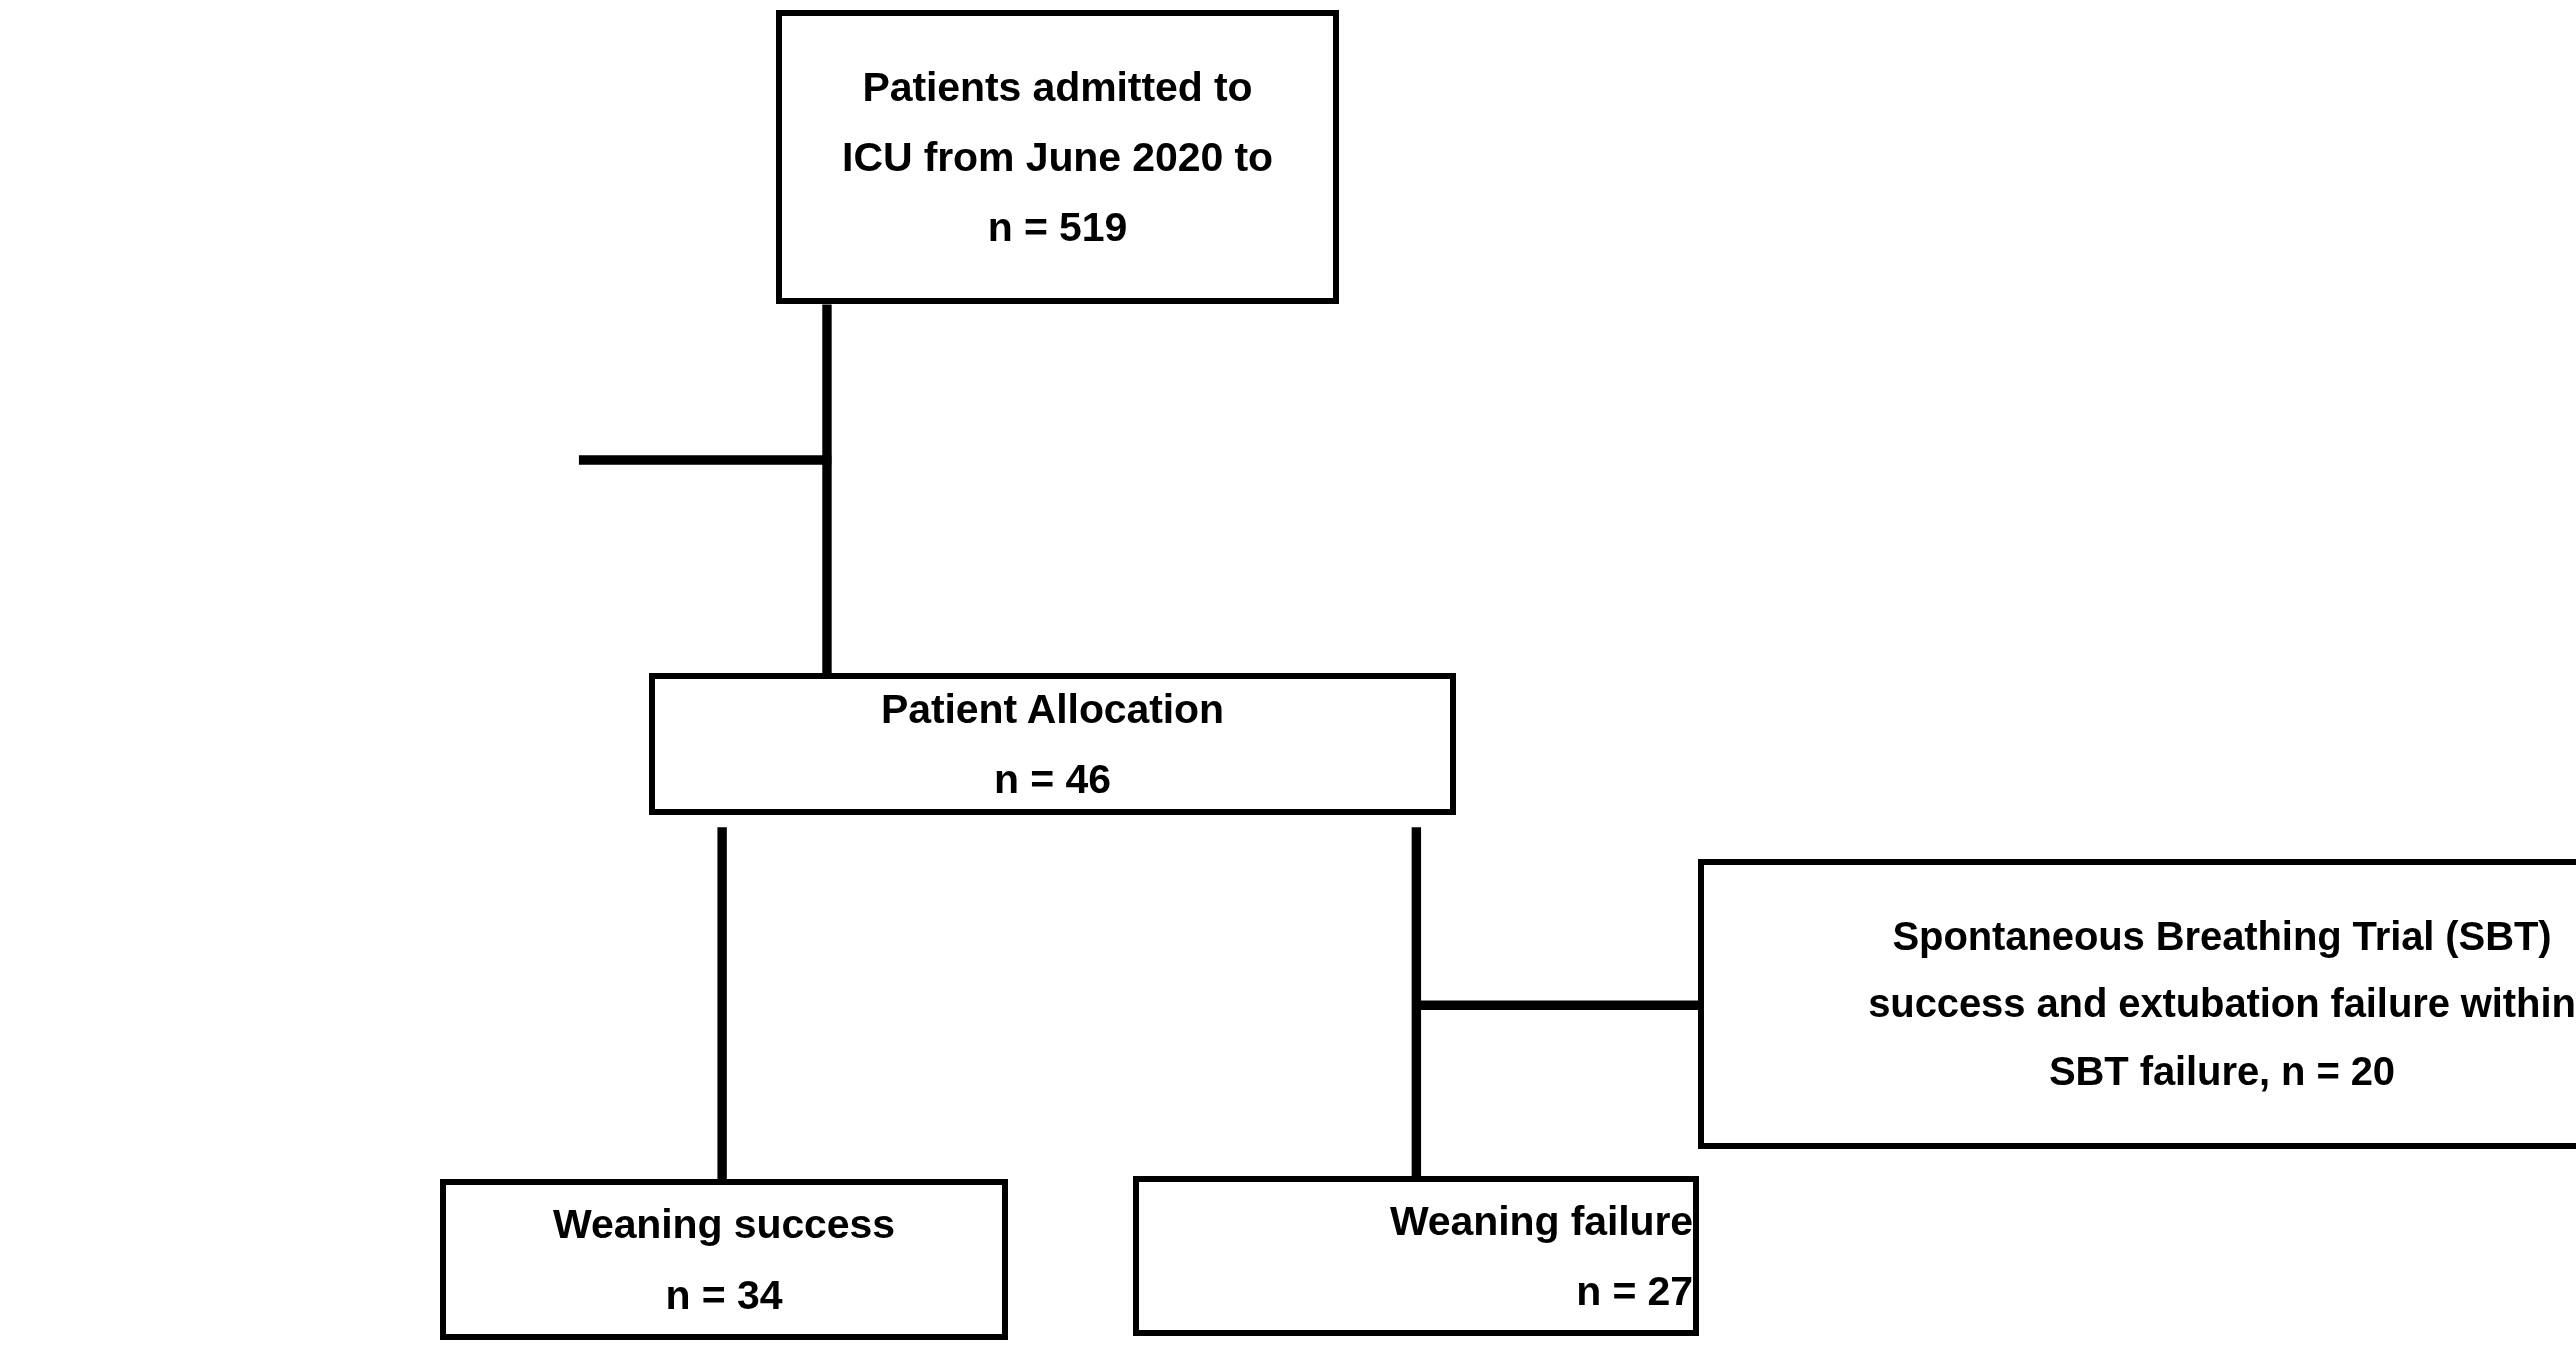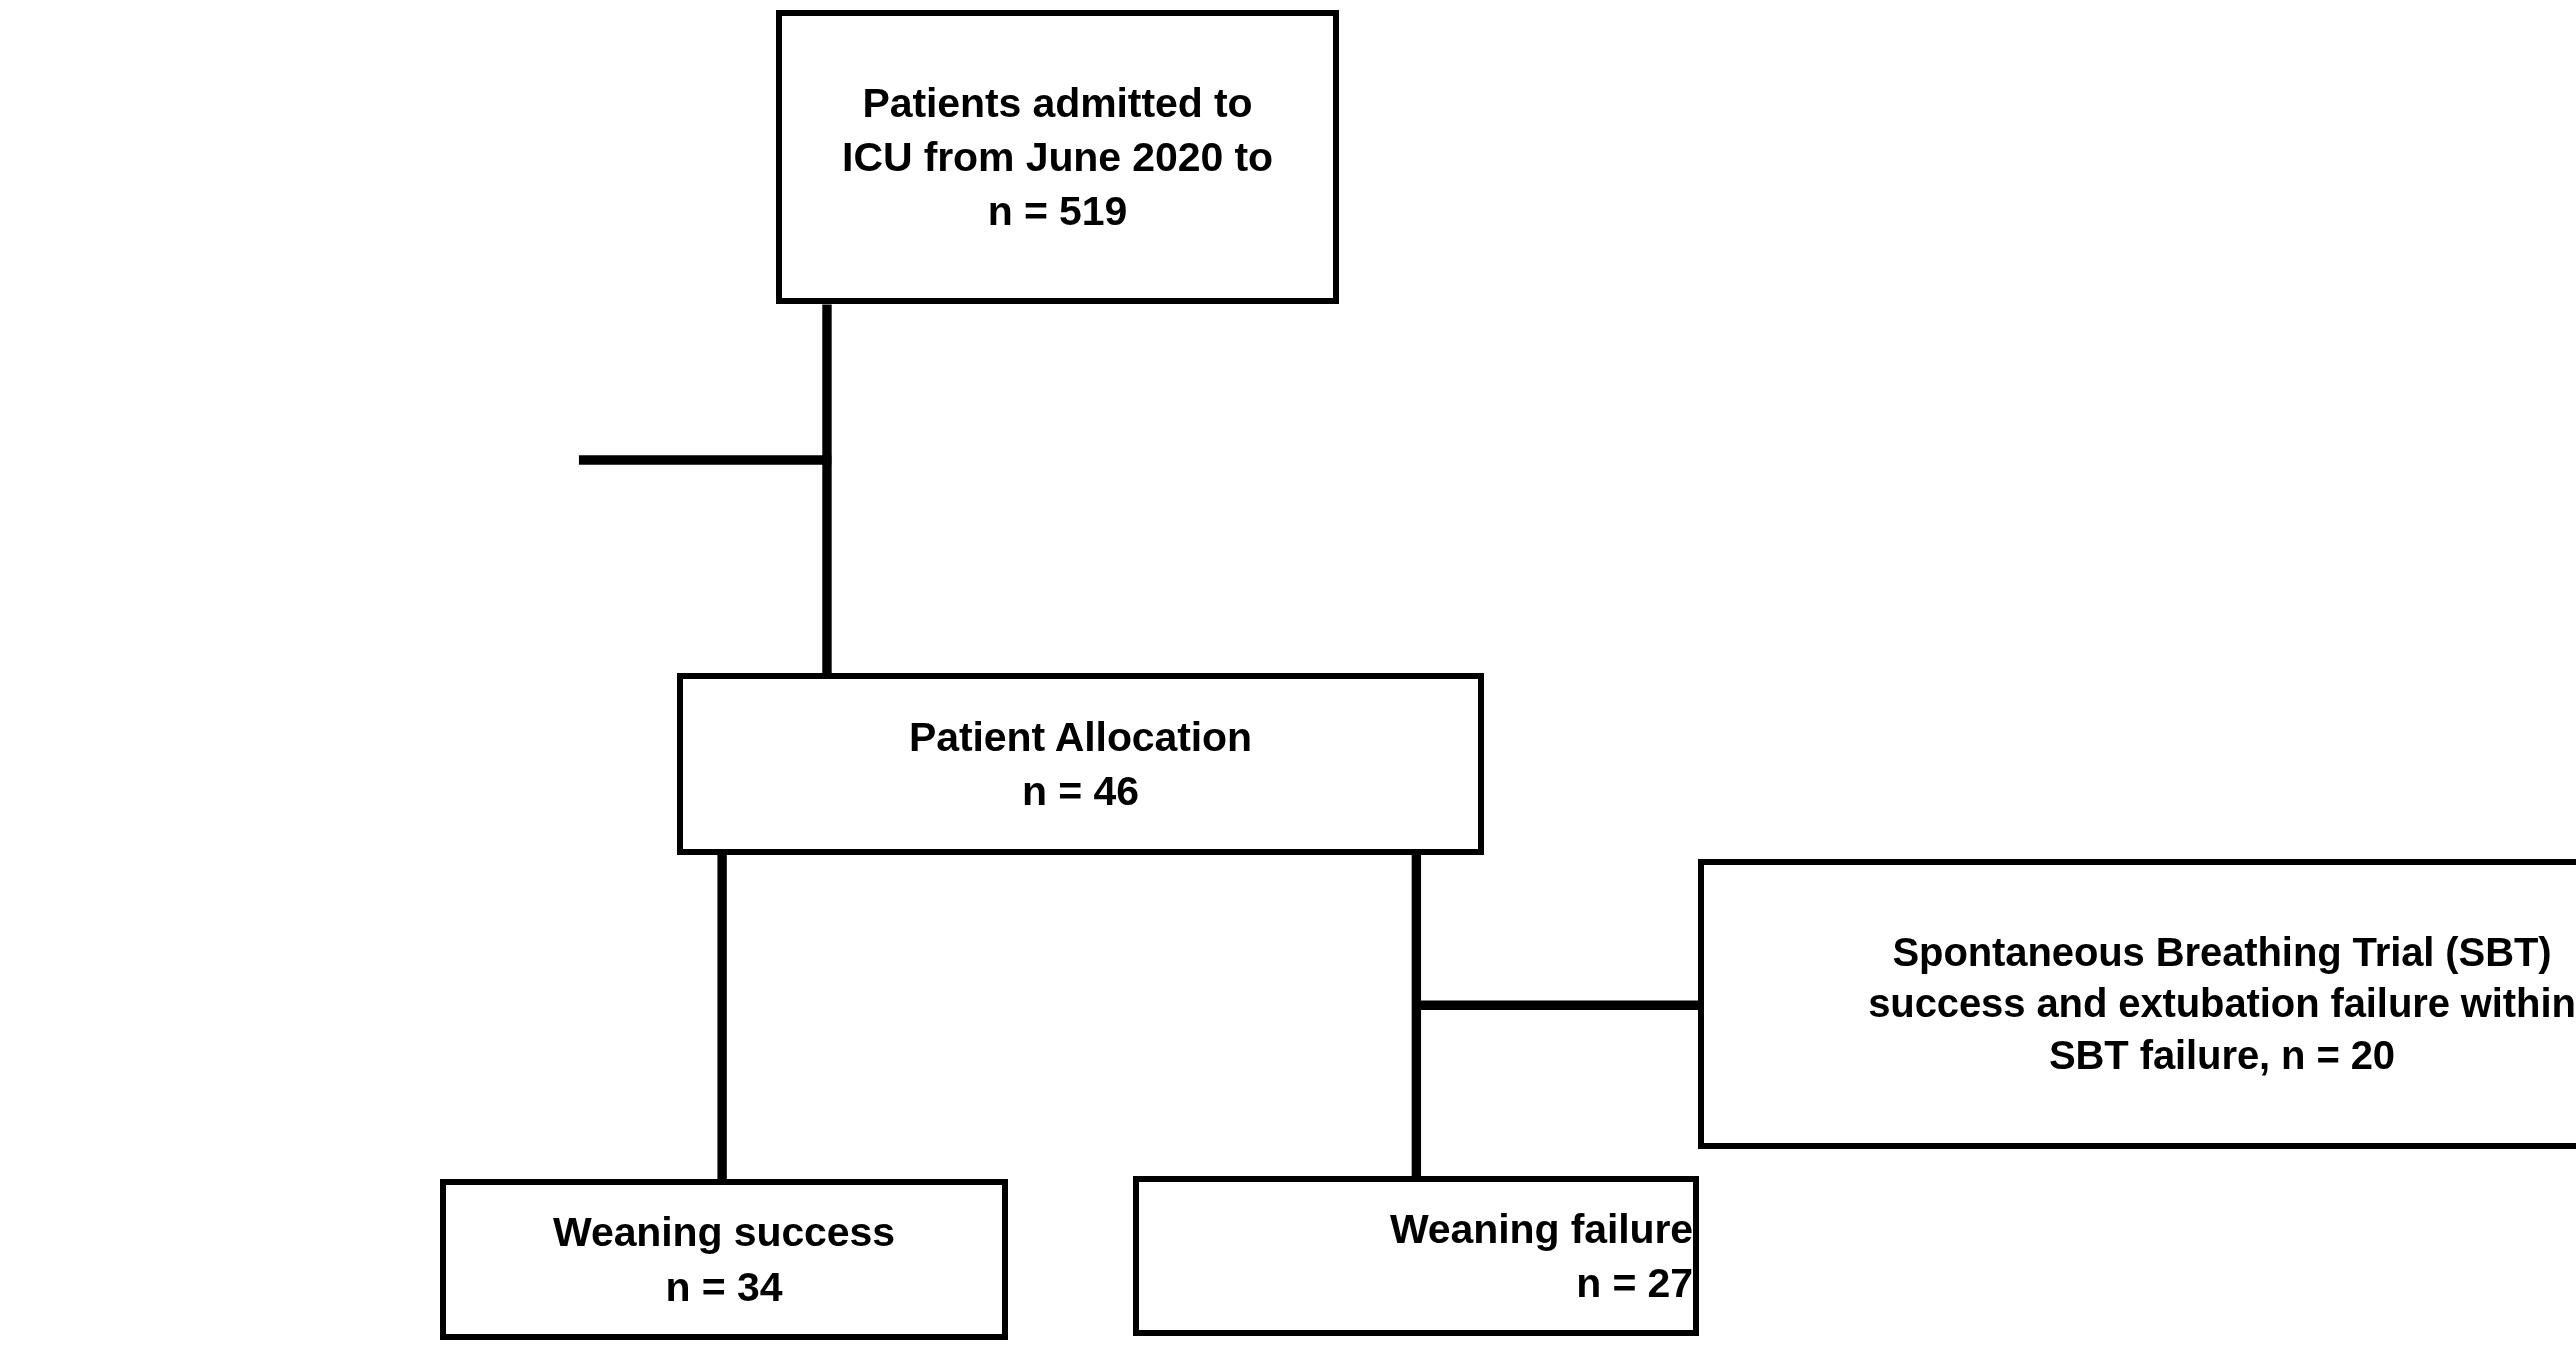--- a/index.html
+++ b/index.html
@@ -36,29 +36,30 @@
     flex-direction: column;
     align-items: center;
     justify-content: center;
     text-align: center;
     color: #000000;
     font-family: "Liberation Sans", sans-serif;
     font-weight: bold;
     font-size: 41px;
     line-height: 1.32;
     letter-spacing: -0.1px;
+    gap: 16px;
   }
   .node-line {
     display: block;
     white-space: nowrap;
   }
   
   #box-admitted   { left: 776px; top: 10px;   width: 563px;  height: 294px; }
   #box-excluded   { left: 16px;   top: 381px;  width: 567px;  height: 158px; }
-  #box-allocation { left: 677px;  top: 673px;  width: 807px; height: 182px; }
+  #box-allocation { left: 649px;  top: 673px;  width: 807px; height: 142px; }
   #box-sbt        { left: 1698px; top: 859px; width: 1048px; height: 290px; font-size: 40px; line-height: 1.28; }
   #box-success    { left: 440px;  top: 1179px; width: 568px;  height: 161px; }
   #box-failure    { left: 1133px; top: 1176px; width: 566px;  height: 160px; align-items: flex-end; }
 </style>
 </head>
 <body>
 
 <div id="flow-root">
 
   <svg id="flow-svg" viewBox="0 0 3561 1882" xmlns="http://www.w3.org/2000/svg" aria-hidden="true">

